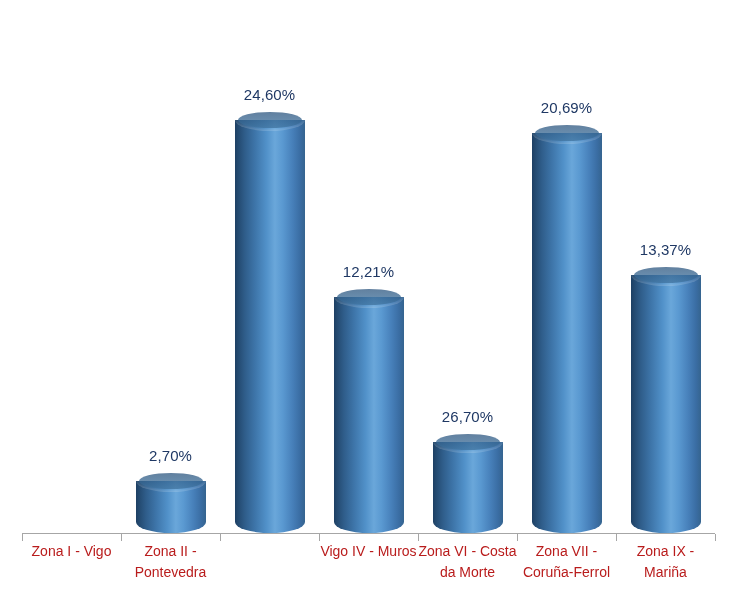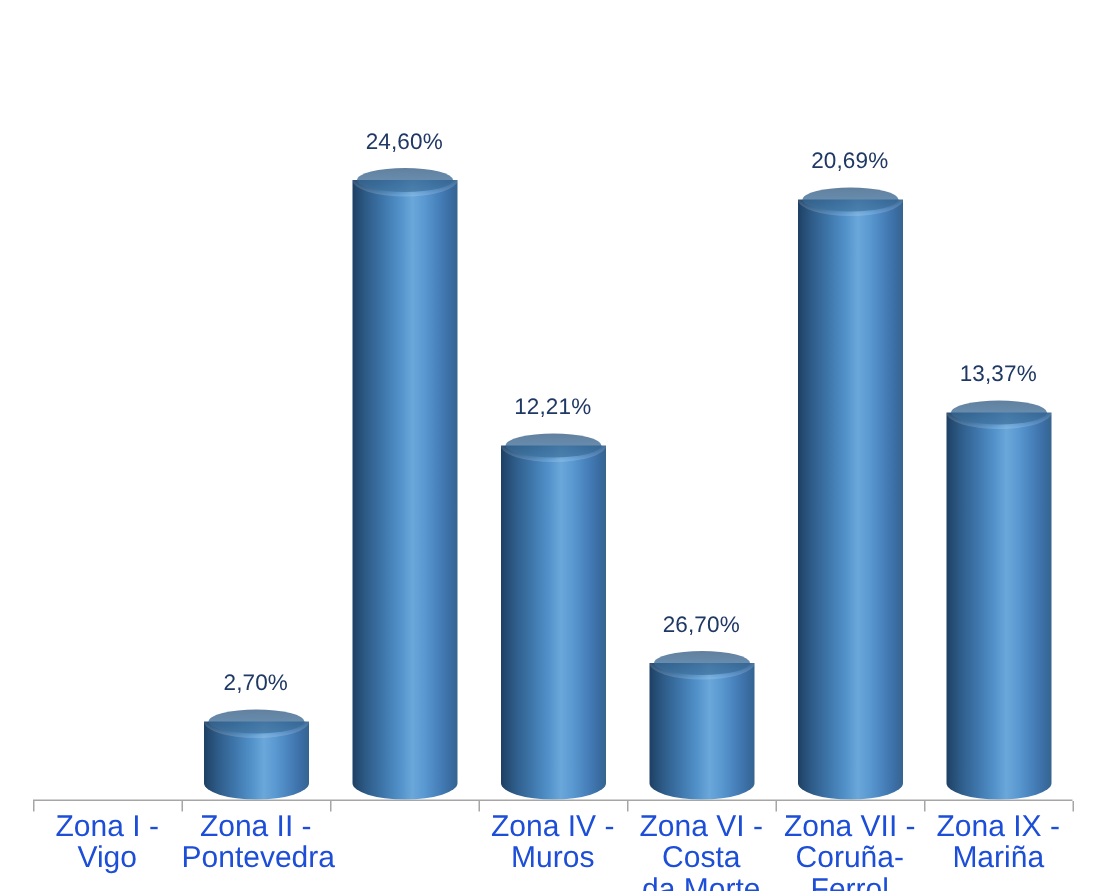--- a/index.html
+++ b/index.html
@@ -120,22 +120,22 @@
     position: absolute;
     left: 0;
     top: 541px;
     width: 738px;
     height: 53px;
   }
   .cat-label {
     position: absolute;
     top: 0;
     text-align: center;
-    color: #1d4ed8;
-    font-size: 20px;
+    color: #b91c1c;
+    font-size: 14px;
     line-height: 21px;
     white-space: pre-line;
   }
 </style>
 </head>
 <body>
 
 <div id="chart-root">
 
   <div id="plot-area">
@@ -194,21 +194,21 @@
         <div class="data-label" style="bottom: 275.515px;">13,37%</div>
       </div>
     </div>
 
   <div id="axis-line"></div>
 
   <div id="category-labels">
       <div class="cat-label" style="left: 22px; width: 99px;">Zona I - Vigo</div>
       <div class="cat-label" style="left: 121px; width: 99px;">Zona II -
 Pontevedra</div>
-      <div class="cat-label" style="left: 319px; width: 99px;">Zona IV - Muros</div>
+      <div class="cat-label" style="left: 319px; width: 99px;">Vigo IV - Muros</div>
       <div class="cat-label" style="left: 418px; width: 99px;">Zona VI - Costa
 da Morte</div>
       <div class="cat-label" style="left: 517px; width: 99px;">Zona VII -
 Coruña-Ferrol</div>
       <div class="cat-label" style="left: 616px; width: 99px;">Zona IX -
 Mariña</div>
     </div>
 
 <div class="axis-tick" style="left: 22px;"></div>
     <div class="axis-tick" style="left: 121px;"></div>

